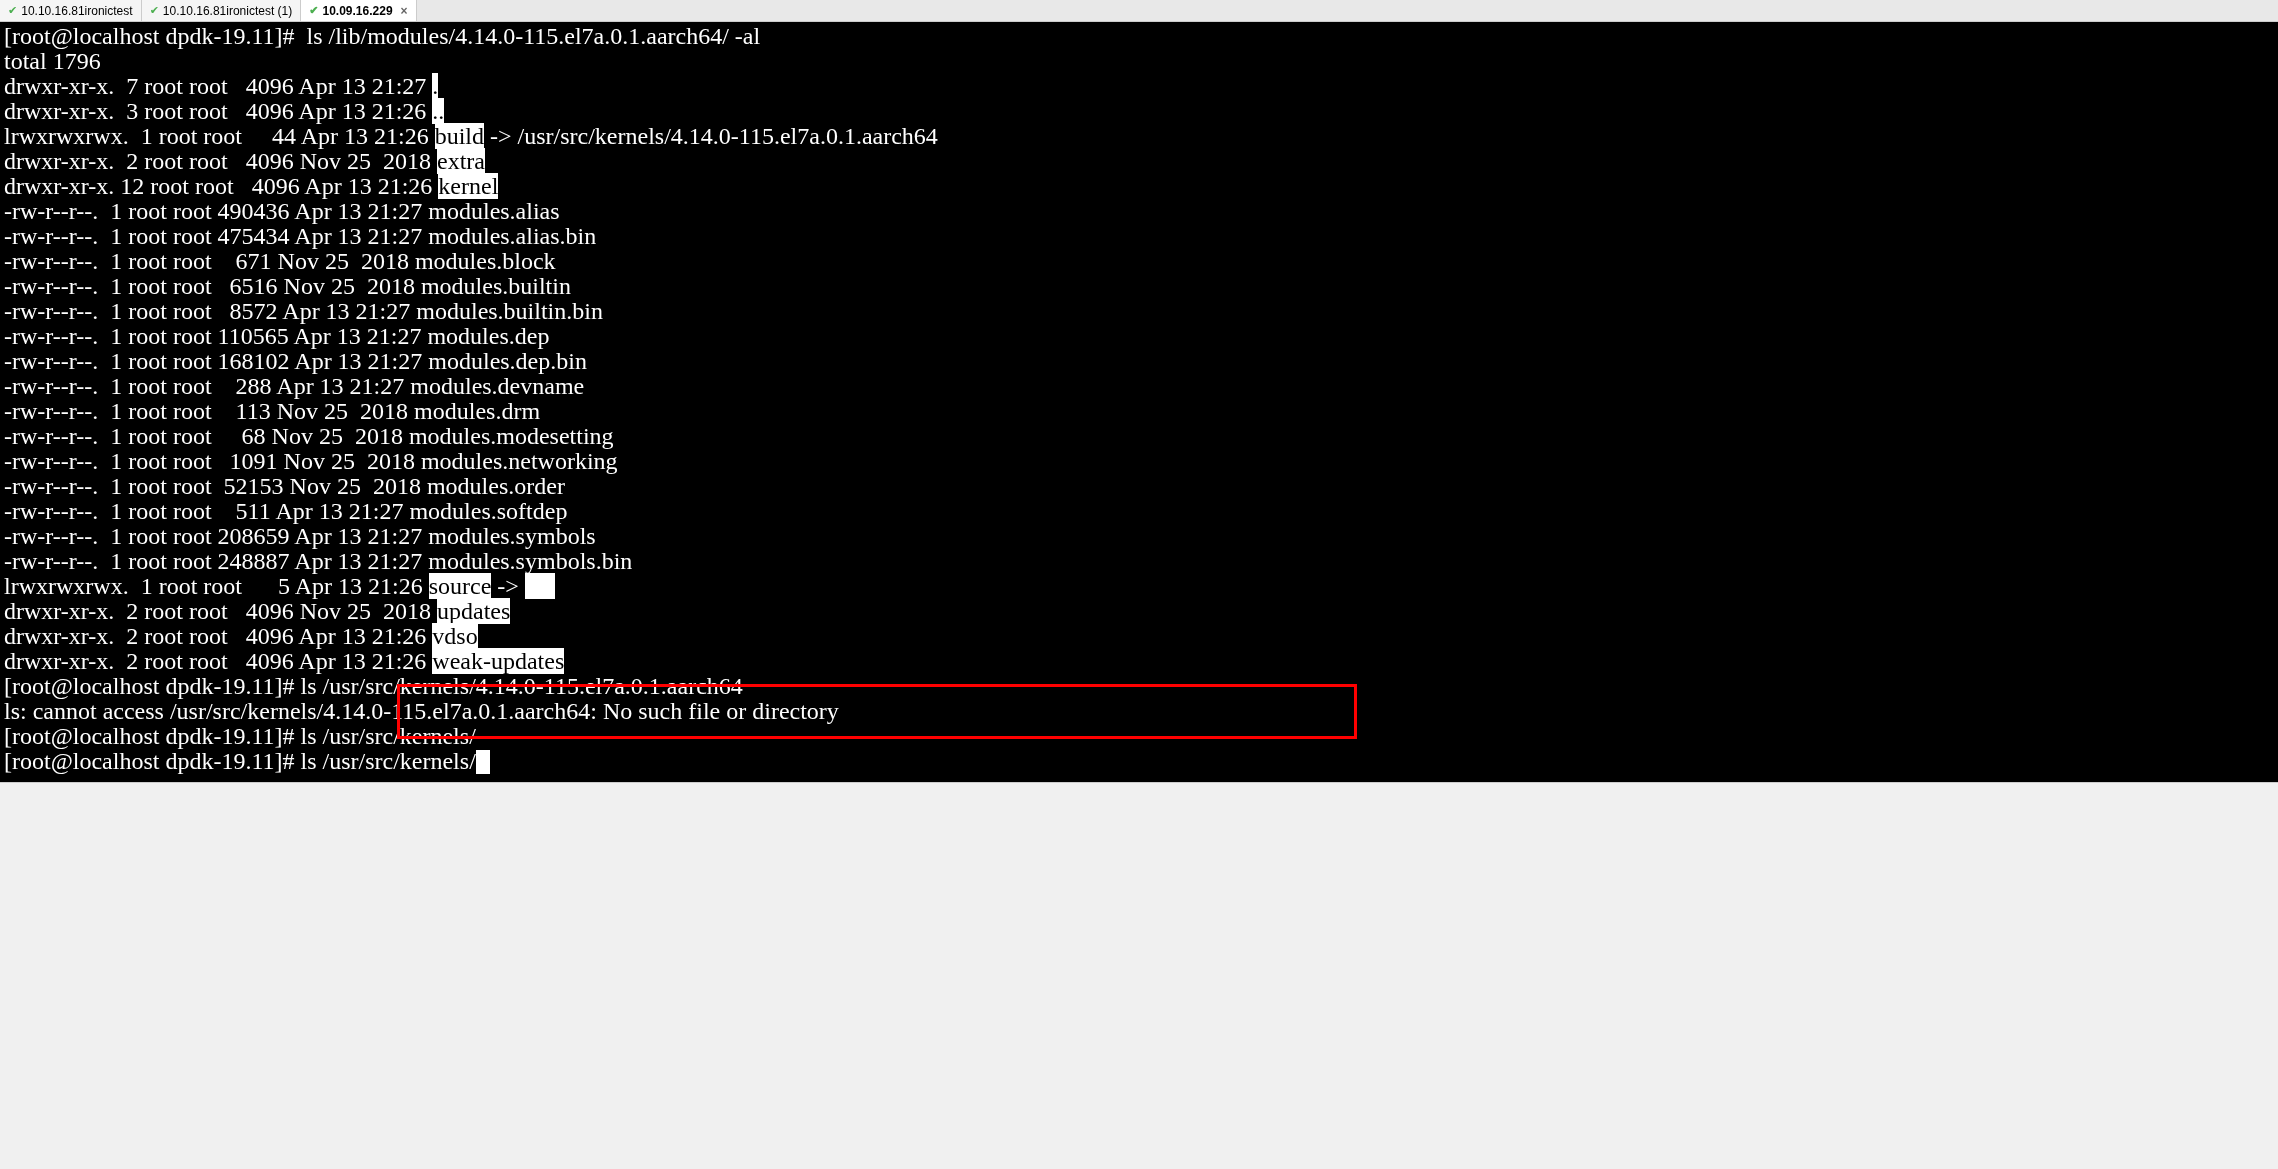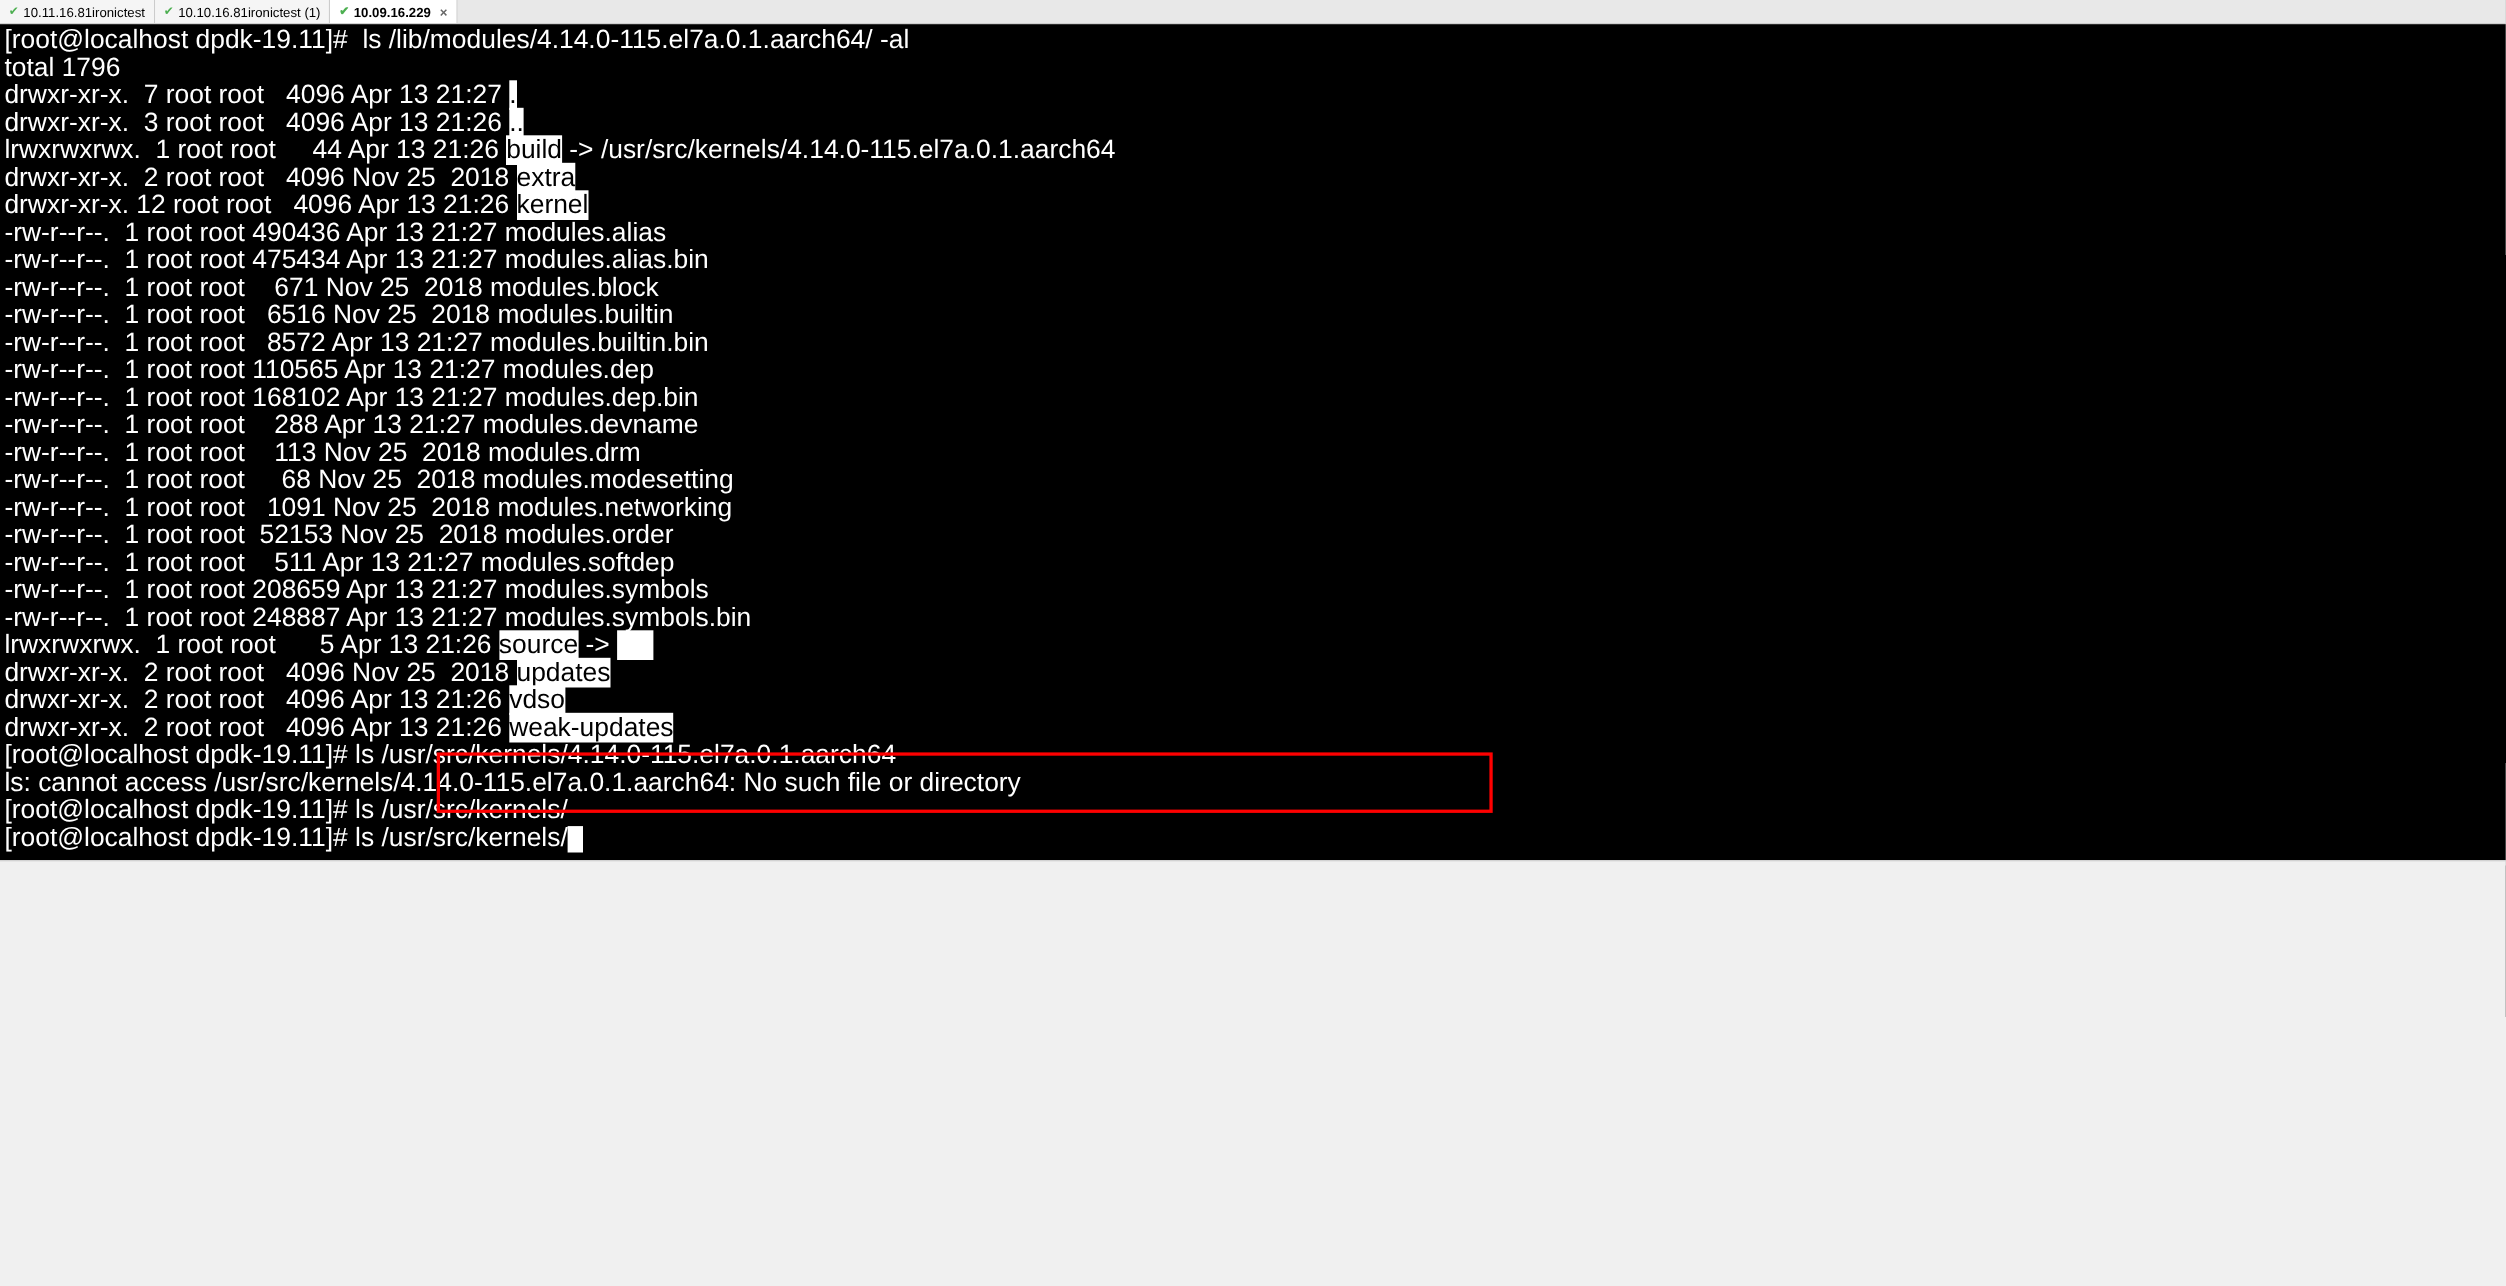--- a/index.html
+++ b/index.html
@@ -41,21 +41,21 @@
     color: #666;
     font-size: 12px;
   }
   .terminal {
     background: #000;
     color: #fff;
     font-size: 24px;
     line-height: 25px;
     padding: 2px 4px;
     white-space: pre;
-    font-family: Liberation Sans, sans-serif;
+    font-family: Liberation Serif, serif;
     min-height: 760px;
   }
   .cursor-block {
     display: inline-block;
     width: 14px;
     height: 24px;
     background: #fff;
     vertical-align: text-bottom;
   }
   .hl {
@@ -78,21 +78,21 @@
   }
 </style>
 </head>
 <body>
 
 <div class="container">
 
   <div class="tab-bar" id="tab-bar">
       <div class="tab">
         <span class="tab-check">✔</span>
-        <span>10.11.16.81ironictest</span>
+        <span>10.10.16.81ironictest</span>
       </div>
       <div class="tab">
         <span class="tab-check">✔</span>
         <span>10.10.16.81ironictest (1)</span>
       </div>
       <div class="tab active">
         <span class="tab-check">✔</span>
         <span>10.09.16.229</span>
         <span class="tab-close">×</span>
       </div>

